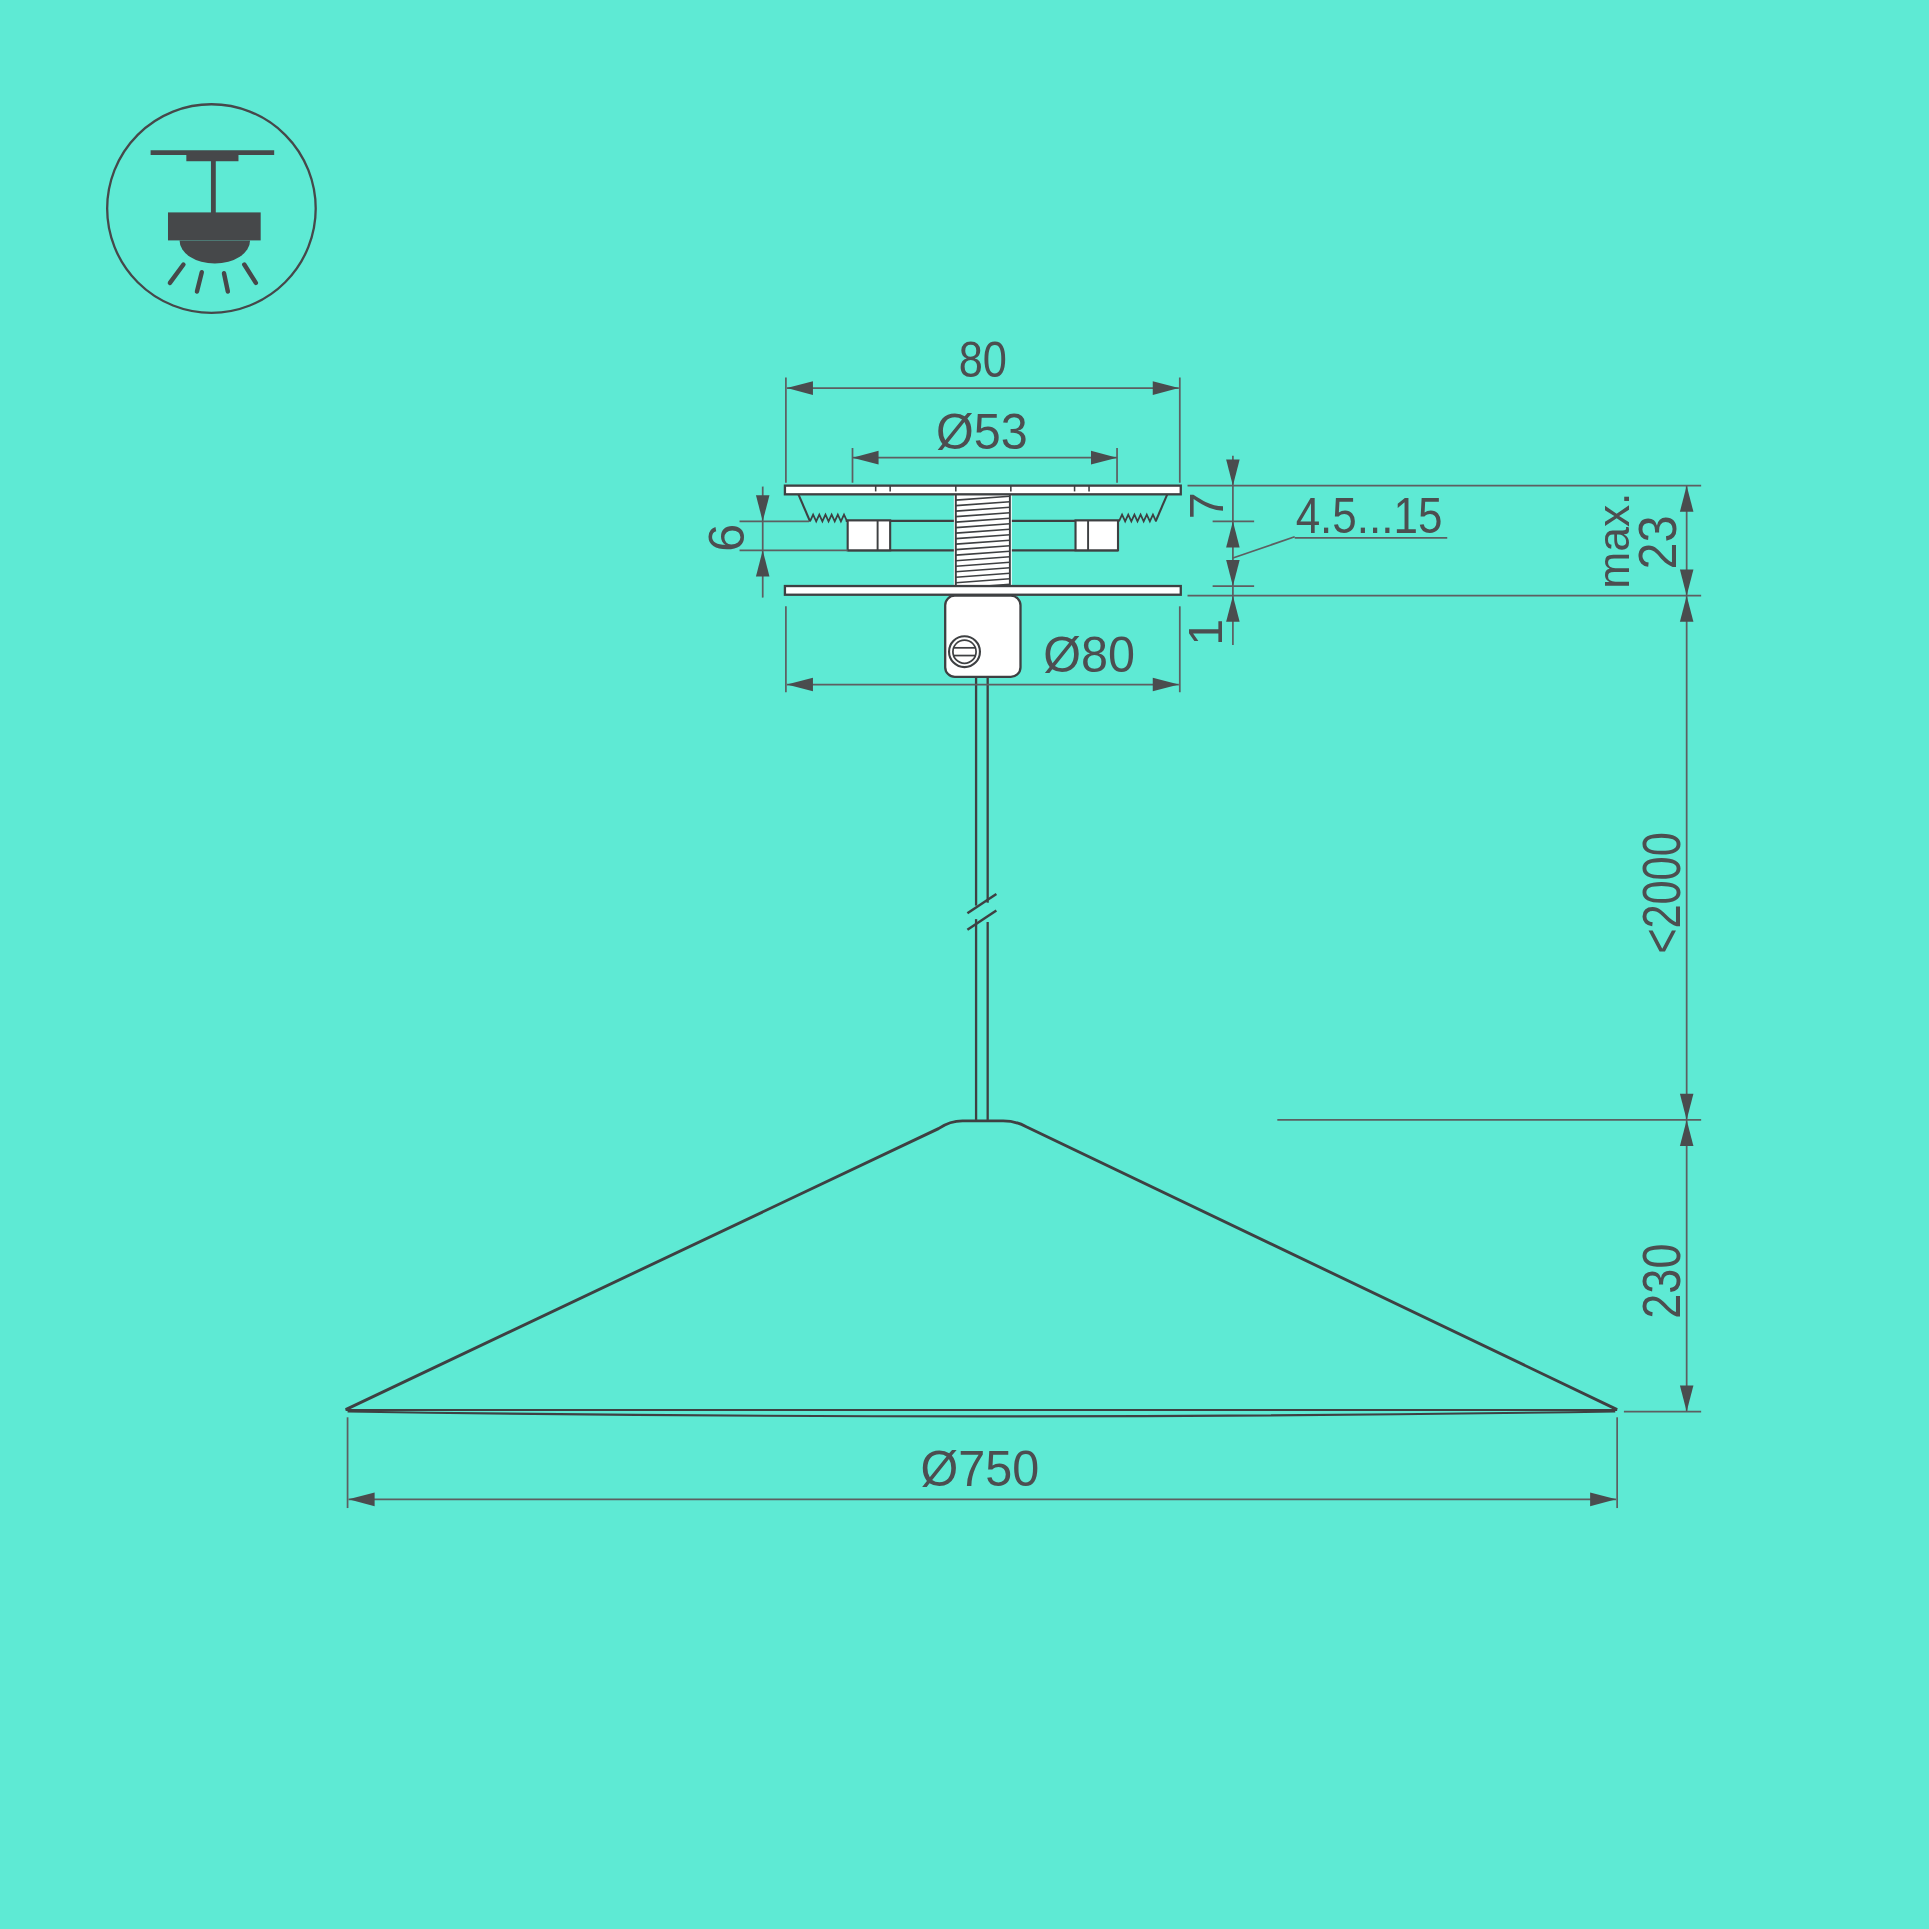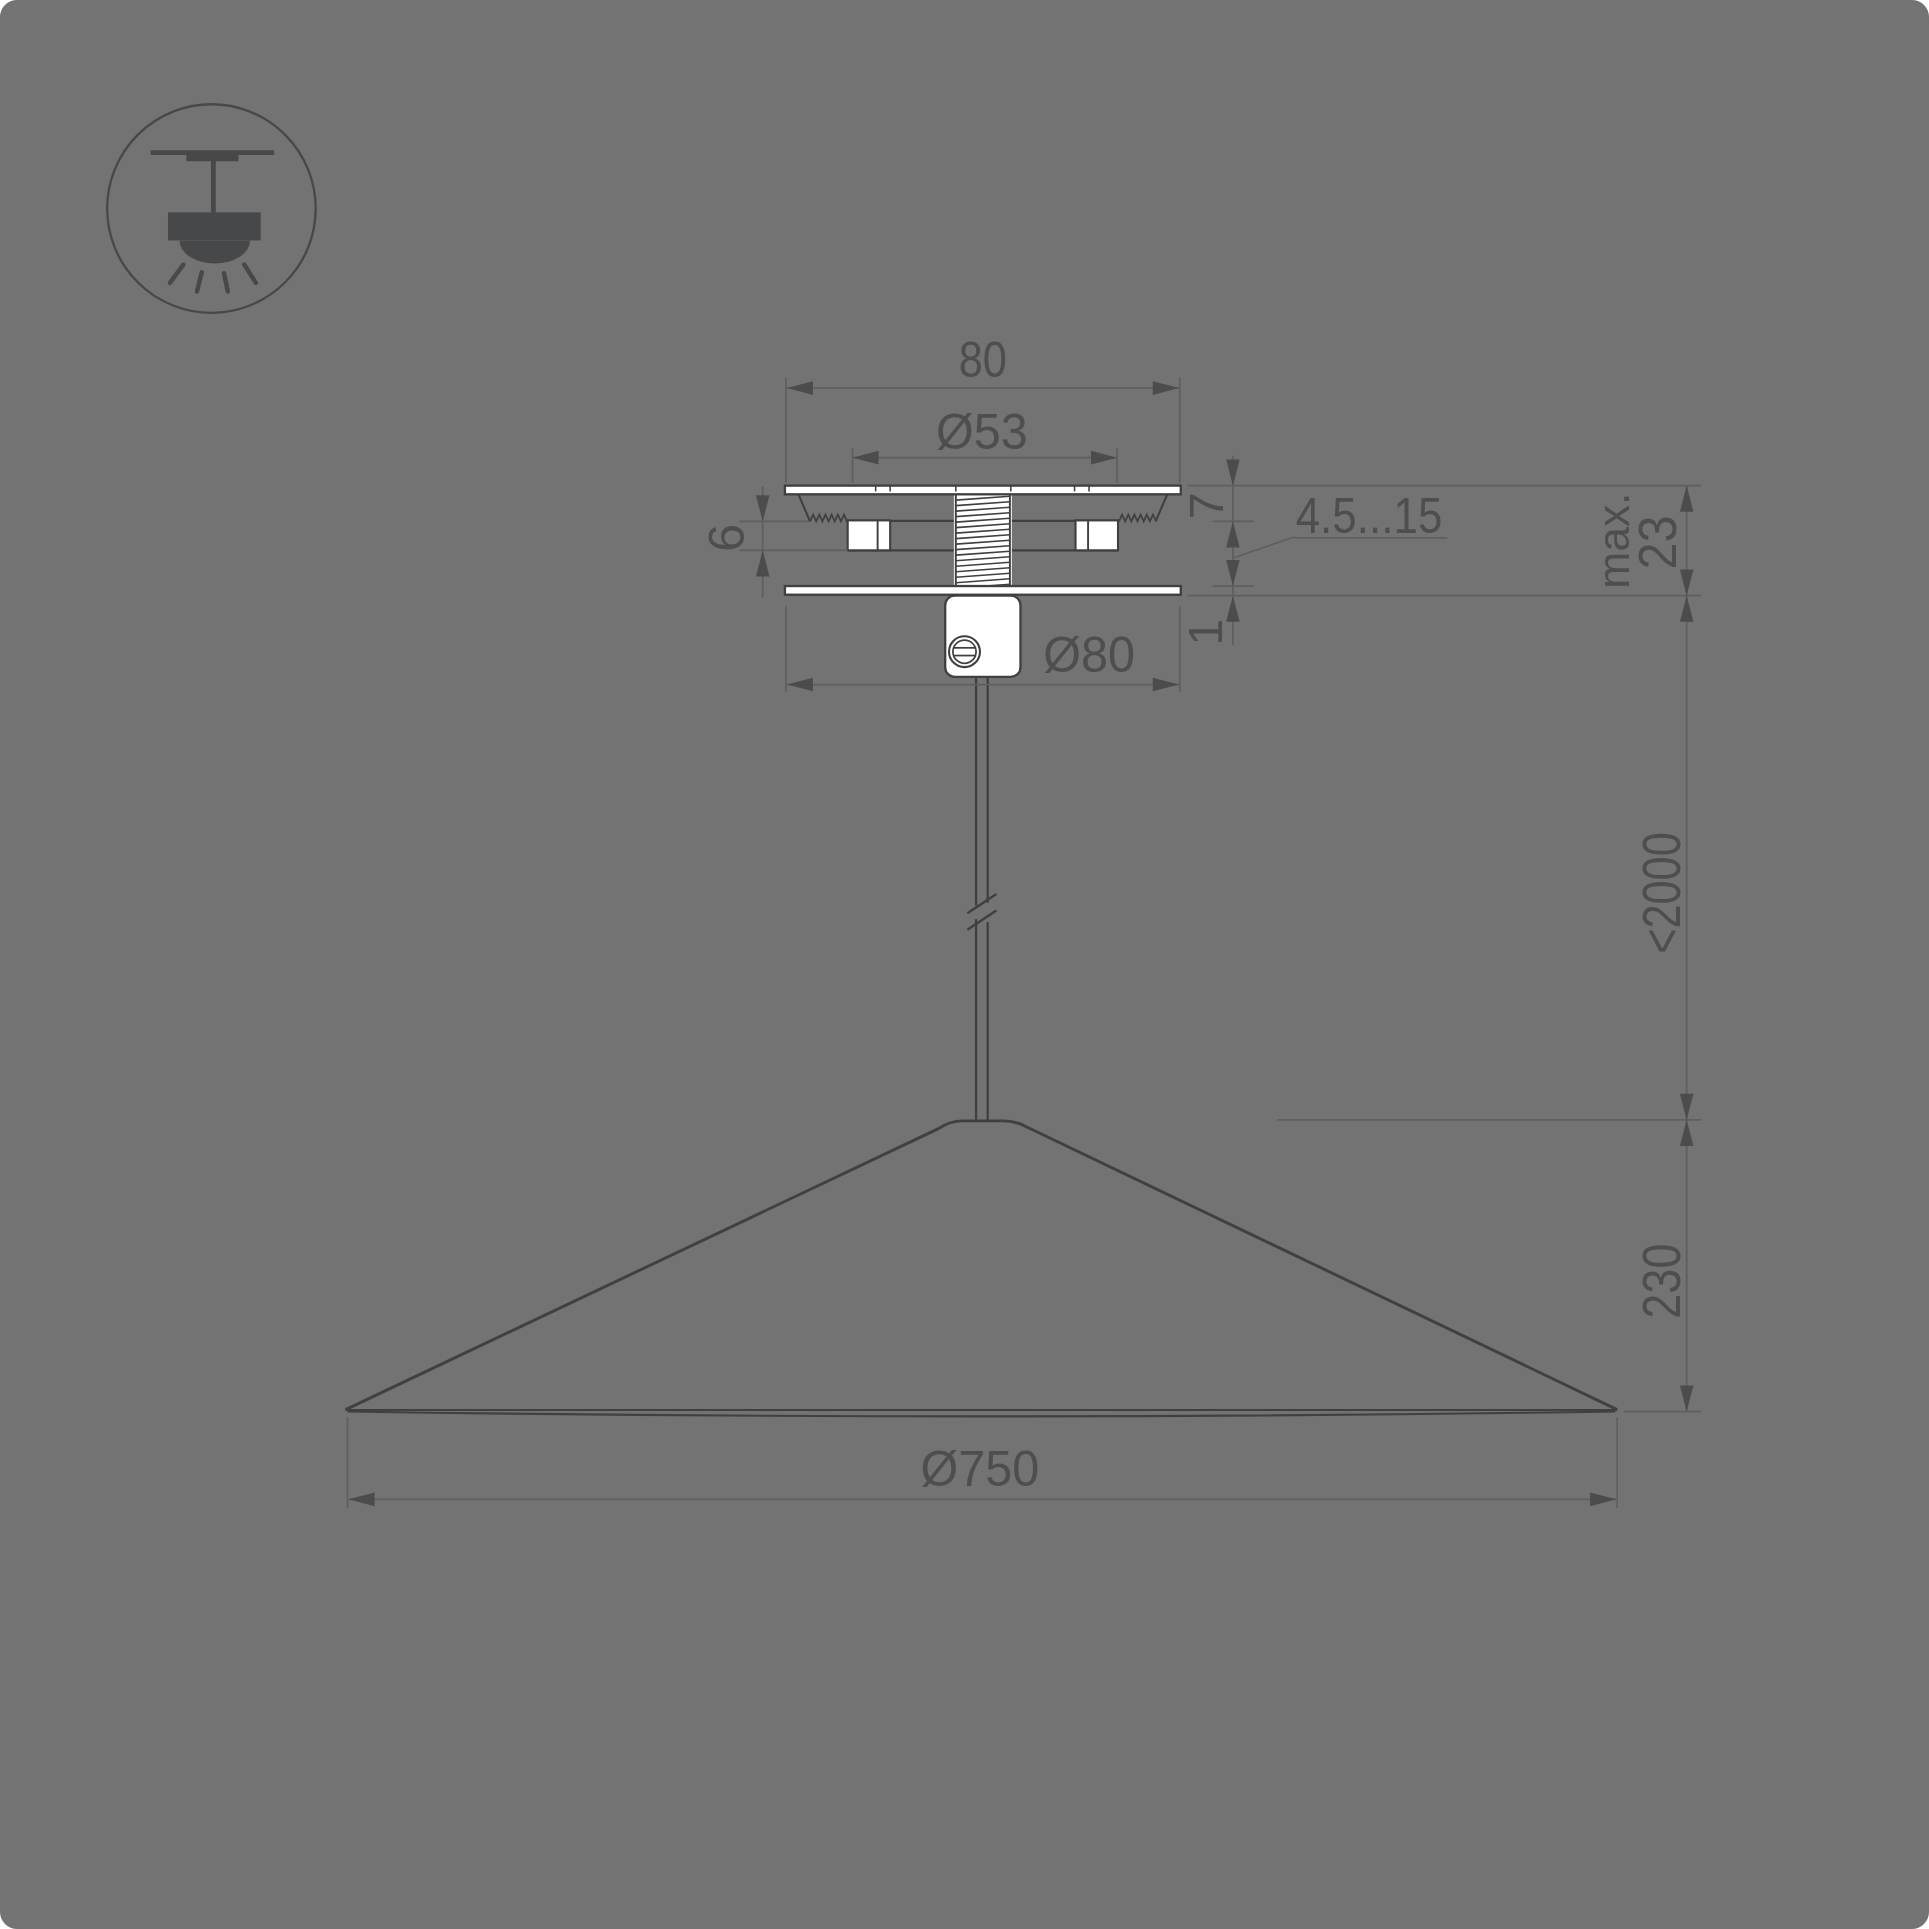--- a/index.html
+++ b/index.html
@@ -1,16 +1,16 @@
 <!DOCTYPE html>
 <html><head>
 <meta charset="utf-8">
 <style>
   html,body{margin:0;padding:0;background:#ffffff;}
-  .page{width:1929px;height:1929px;background:#737373;position:relative;overflow:hidden;border-radius:17px;}
+  .page{width:1929px;height:1929px;background:#5eead4;position:relative;overflow:hidden;}
   svg{display:block;}
   text{font-family:"Liberation Sans", sans-serif;fill:#4c4e50;}
   .geo{stroke:#3e4042;fill:none;}
   .geo-fill{stroke:#3e4042;fill:#ffffff;}
   .dim{stroke:#5d5f61;stroke-width:1.8;fill:none;}
   .arr{fill:#4a4c4e;stroke:none;}
   .icon-stroke{stroke:#46484a;fill:none;}
   .icon-fill{fill:#46484a;stroke:none;}
 </style>
 </head>

